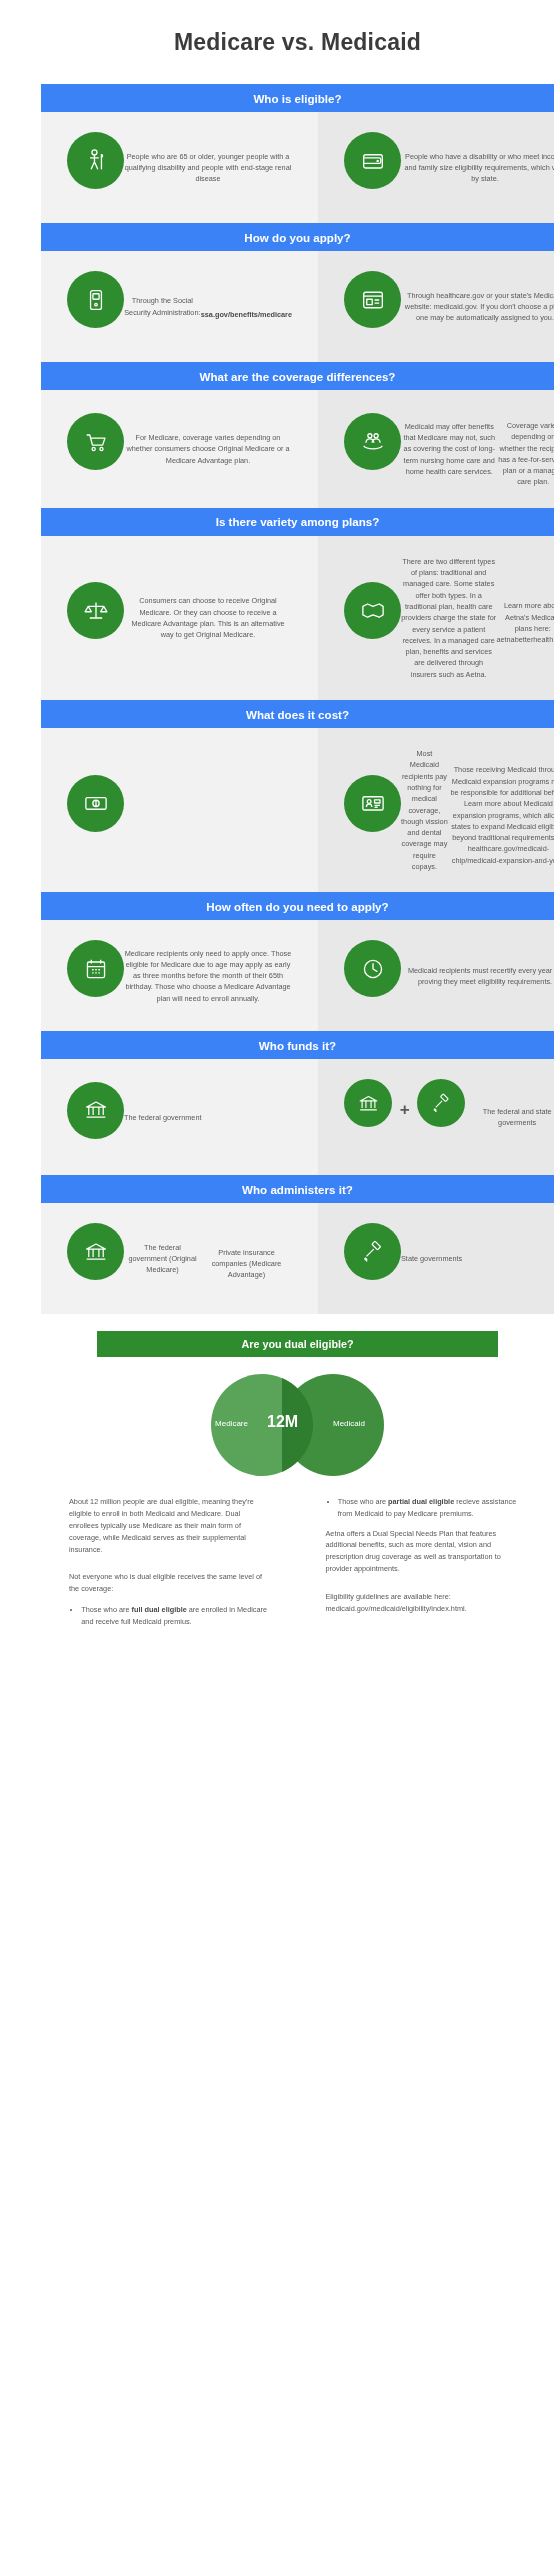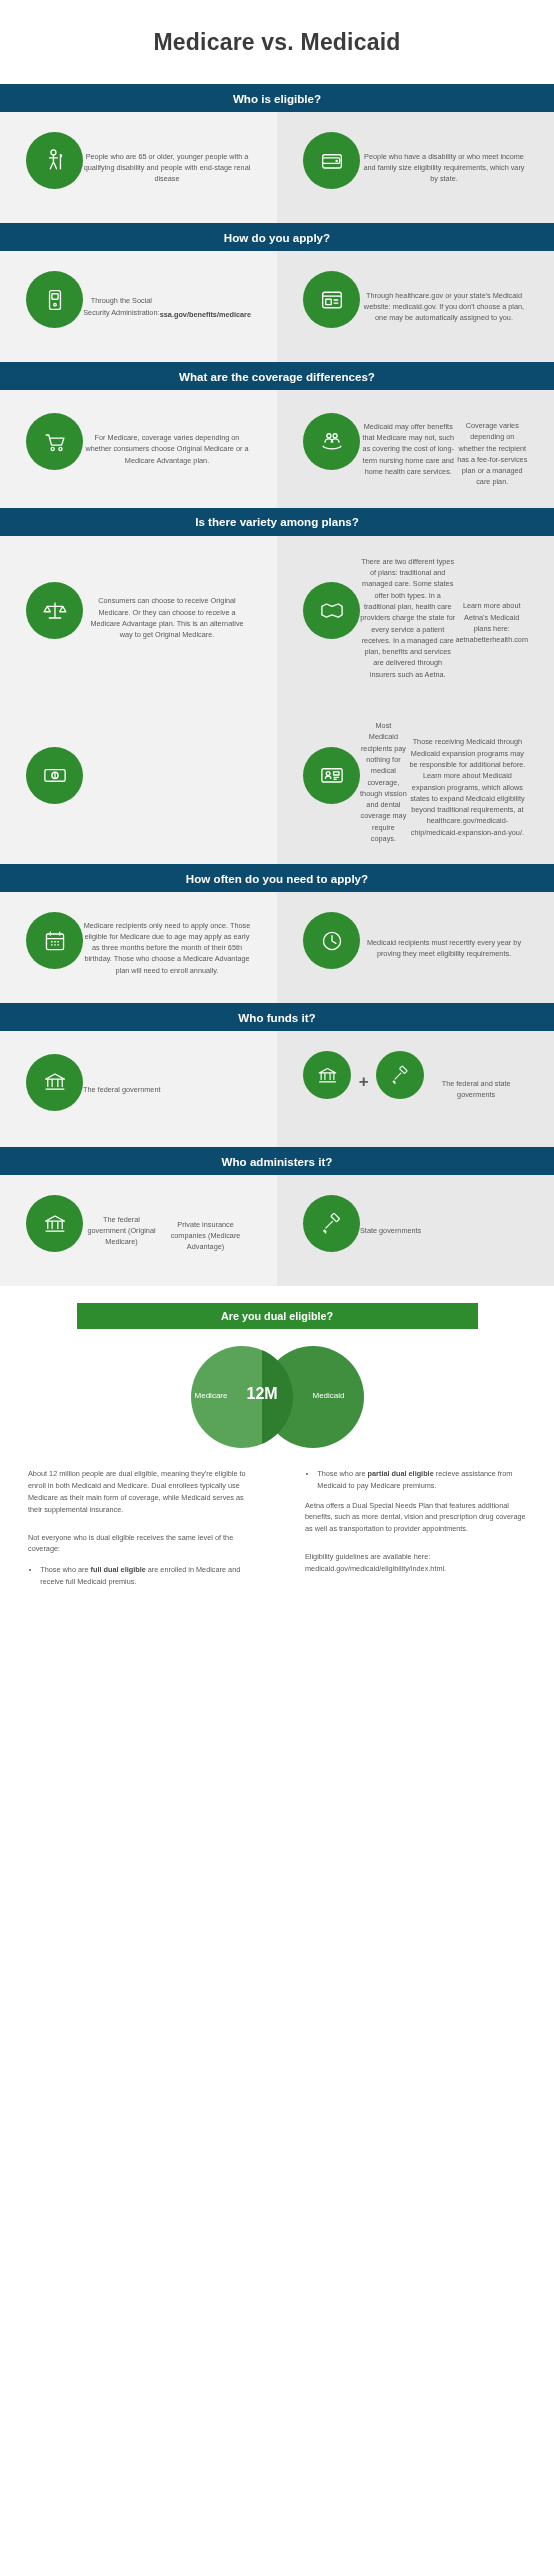--- a/index.html
+++ b/index.html
@@ -2,31 +2,31 @@
 <html style="font-size:12.3px"><head>
 <meta charset="utf-8">
 <style>
   * { box-sizing: border-box; margin: 0; padding: 0; }
   html, body {
     width: 554px;
     background: #ffffff;
     font-family: "Liberation Sans", sans-serif;
     color: #4a4a4a;
   }
-  .page { width: 554px; position: relative; background: #ffffff; }
+  .page { width: 554px; position: relative; background: #ffffff; padding-left: 41px; }
 
   
   .title-wrap { padding: 29px 0 28px; text-align: center; background: #ffffff; }
   .title {
     font-size: 23px; font-weight: bold; color: #3b3b3b; letter-spacing: 0.2px;
   }
 
   
   .bar {
-    background: #0c4a6e; height: 28px; display: flex; align-items: center;
+    background: #3b82f6; height: 28px; display: flex; align-items: center;
     justify-content: center; color: #ffffff; font-size: 11.6px; font-weight: bold;
   }
   .bar + .cols { border-top: 0; }
 
   
   .cols { display: flex; width: 554px; background: #f2f2f2; }
   .col {
     width: 277px; background: #f2f2f2; padding: 20px 26px 20px;
     display: flex; flex-direction: row; align-items: center;
   }
@@ -194,20 +194,23 @@
       <div class="circle">
         <svg width="28" height="28" viewBox="0 0 36 36" fill="none" stroke="#fff" stroke-width="1.7" stroke-linejoin="round">
           <path d="M5 12l6-3 7 3 8-3 5 3v11l-5 3-8-3-7 3-6-3z"></path>
         </svg>
       </div>
       <div class="ctext">There are two different types of plans: traditional and managed care. Some states offer both types. In a traditional plan, health care providers charge the state for every service a patient receives. In a managed care plan, benefits and services are delivered through insurers such as Aetna.</div>
       <div class="ctext">Learn more about Aetna's Medicaid plans here: aetnabetterhealth.com</div>
     </div>
   </div>
 
+  <div class="bar">
+    <span>What does it cost?</span>
+  </div>
   <div class="cols">
     <div class="col">
       <div class="circle">
         <svg width="28" height="28" viewBox="0 0 36 36" fill="none" stroke="#fff" stroke-width="1.7" stroke-linejoin="round">
           <rect x="5" y="11" width="26" height="15" rx="2"></rect>
             <circle cx="18" cy="18.5" r="4"></circle>
             <path d="M18 15v7"></path>
         </svg>
       </div>
     </div>

